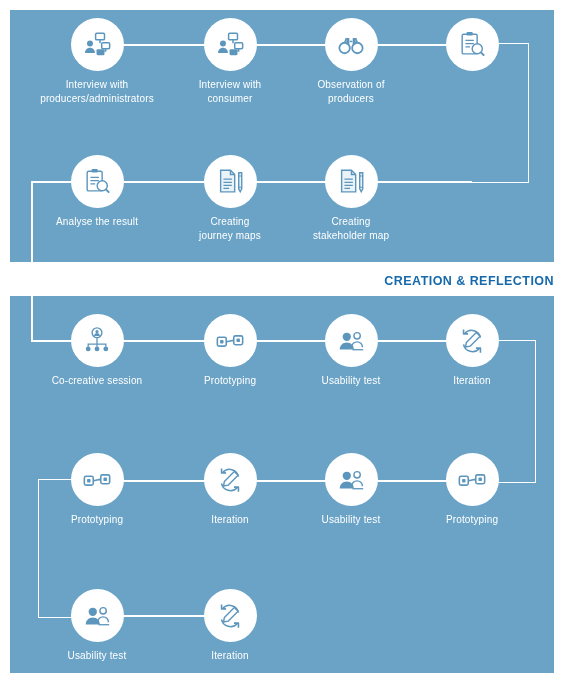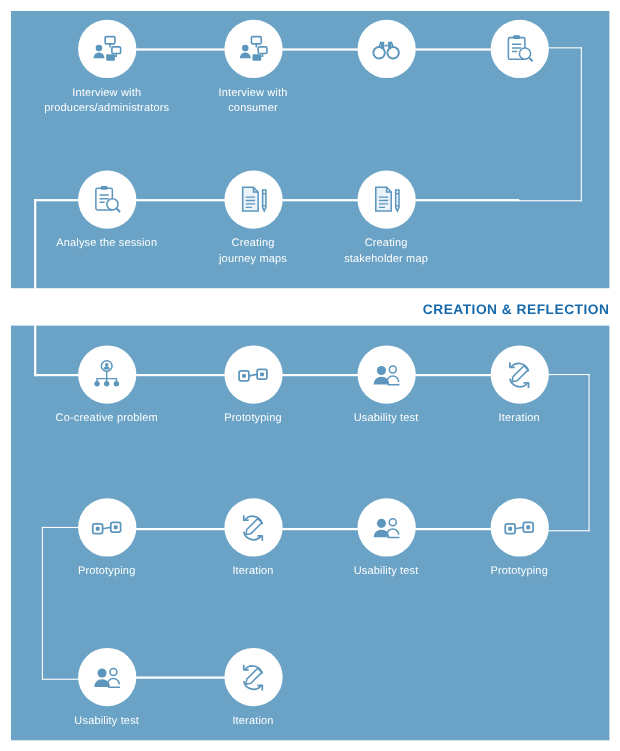--- a/index.html
+++ b/index.html
@@ -130,20 +130,22 @@
       <span>
         <svg width="30" height="30" viewBox="0 0 32 32" fill="none" stroke="#5d96bd" stroke-width="1.9">
           <path d="M11 8.5h3.2v7H11zM17.8 8.5H21v7h-3.2z" fill="#5d96bd" stroke="none"></path>
           <circle cx="9.2" cy="19.2" r="5.6"></circle>
           <circle cx="22.8" cy="19.2" r="5.6"></circle>
           <path d="M14.6 12.2h2.8" stroke-width="1.6"></path>
           <path d="M9.2 13.6l1.9-5.1M22.8 13.6l-1.9-5.1" stroke-width="1.6"></path>
         </svg>
       </span>
     </div>
+    <div class="node-label">Observation of
+producers</div>
   </div>
 
   <div class="node" style="left:472px;top:18px;">
     <div class="circle">
       <span>
         <svg width="30" height="30" viewBox="0 0 32 32" fill="none" stroke="#5d96bd" stroke-width="1.5">
           <rect x="5.5" y="4.5" width="16" height="21" rx="1.6"></rect>
           <rect x="10.2" y="2.2" width="6.6" height="3.6" rx="1" fill="#5d96bd" stroke="none"></rect>
           <path d="M9 11h9M9 14.5h9M9 18h5" stroke-width="1.4"></path>
           <circle cx="21.6" cy="20" r="5.4" fill="#ffffff"></circle>
@@ -158,21 +160,21 @@
       <span>
         <svg width="30" height="30" viewBox="0 0 32 32" fill="none" stroke="#5d96bd" stroke-width="1.5">
           <rect x="5.5" y="4.5" width="16" height="21" rx="1.6"></rect>
           <rect x="10.2" y="2.2" width="6.6" height="3.6" rx="1" fill="#5d96bd" stroke="none"></rect>
           <path d="M9 11h9M9 14.5h9M9 18h5" stroke-width="1.4"></path>
           <circle cx="21.6" cy="20" r="5.4" fill="#ffffff"></circle>
           <path d="M25.6 24l3.4 3.4" stroke-width="2"></path>
         </svg>
       </span>
     </div>
-    <div class="node-label">Analyse the session</div>
+    <div class="node-label">Analyse the result</div>
   </div>
 
   <div class="node" style="left:230px;top:155px;">
     <div class="circle">
       <span>
         <svg width="30" height="30" viewBox="0 0 32 32" fill="none" stroke="#5d96bd" stroke-width="1.5">
           <path d="M6 3.5h10.5l4.5 4.5v18.5H6z" fill="#eaf3f9"></path>
           <path d="M16.5 3.5v4.5H21"></path>
           <path d="M9 13h9M9 16.3h9M9 19.6h9M9 22.9h6" stroke-width="1.3"></path>
           <path d="M25.3 6.2h3.2v17l-1.6 3.2-1.6-3.2z" fill="#eaf3f9"></path>
@@ -226,21 +228,21 @@
           <circle cx="16" cy="7.2" r="5.2"></circle>
           <circle cx="16" cy="5.9" r="1.7" fill="#5d96bd" stroke="none"></circle>
           <path d="M12.9 10.6c0-1.9 1.4-3.1 3.1-3.1s3.1 1.2 3.1 3.1z" fill="#5d96bd" stroke="none"></path>
           <path d="M16 12.4v5.2M6.6 22v-2.6h18.8V22M16 17.6v4.4" stroke-width="1.4"></path>
           <circle cx="6.6" cy="24.4" r="2.6" fill="#5d96bd" stroke="none"></circle>
           <circle cx="16" cy="24.4" r="2.6" fill="#5d96bd" stroke="none"></circle>
           <circle cx="25.4" cy="24.4" r="2.6" fill="#5d96bd" stroke="none"></circle>
         </svg>
       </span>
     </div>
-    <div class="node-label">Co-creative problem</div>
+    <div class="node-label">Co-creative session</div>
   </div>
 
   <div class="node" style="left:230px;top:314px;">
     <div class="circle">
       <span>
         <svg width="30" height="30" viewBox="0 0 32 32" fill="none" stroke="#5d96bd" stroke-width="1.7">
           <rect x="2.5" y="12" width="9.5" height="9.5" rx="1.8"></rect>
           <rect x="5.4" y="14.9" width="3.7" height="3.7" rx="0.9" fill="#5d96bd" stroke="none"></rect>
           <rect x="20" y="10.5" width="9.5" height="9.5" rx="1.8"></rect>
           <rect x="22.9" y="13.4" width="3.7" height="3.7" rx="0.9" fill="#5d96bd" stroke="none"></rect>

